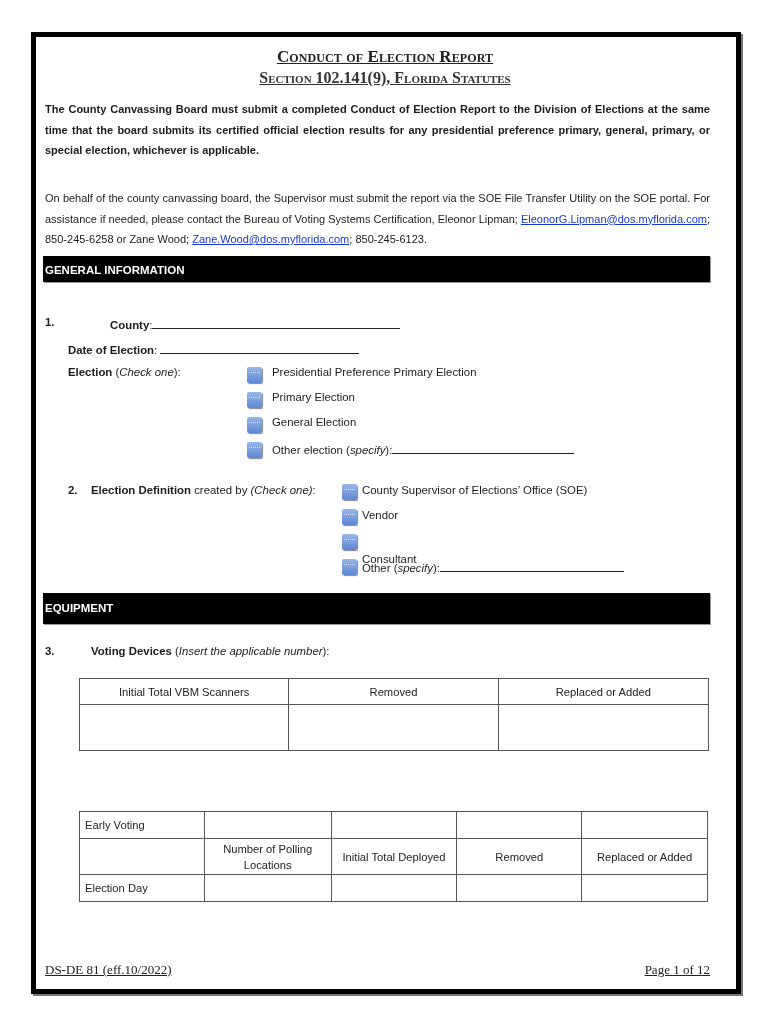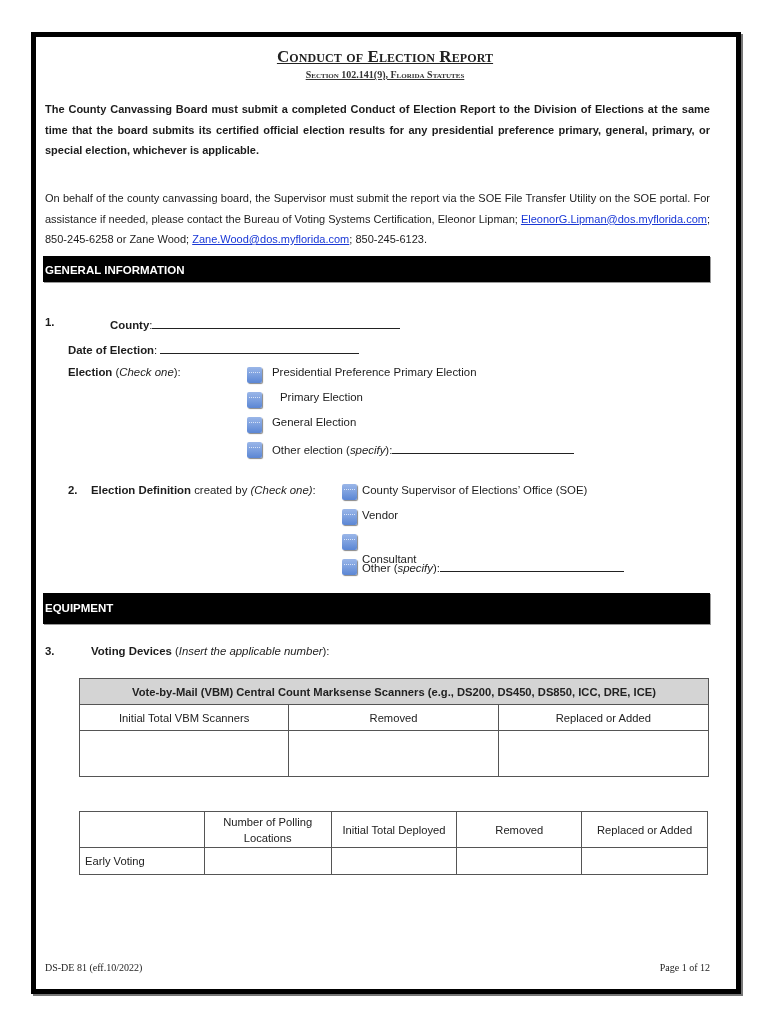--- a/index.html
+++ b/index.html
@@ -1,35 +1,35 @@
 <!DOCTYPE html>
 <html><head>
 <meta charset="utf-8">
 <style>
   html, body { margin: 0; padding: 0; background: #ffffff; }
   body { width: 770px; height: 1024px; position: relative; overflow: hidden; font-family: "Liberation Sans", sans-serif; color: #1a1a1a; }
   .frame { position: absolute; left: 31px; top: 32px; width: 700px; height: 952px; border: 5px solid #000; box-shadow: 2px 2px 0 #777; }
   .abs { position: absolute; }
   .title { left: 0; width: 770px; top: 47px; text-align: center; font-family: "Liberation Serif", serif; font-weight: bold; font-size: 17px; font-variant: small-caps; text-decoration: underline; letter-spacing: 0.1px; color: #222; }
-  .subtitle { left: 0; width: 770px; top: 69px; text-align: center; font-family: "Liberation Serif", serif; font-weight: bold; font-size: 10px; font-variant: small-caps; text-decoration: underline; color: #333; }
+  .subtitle { left: 0; width: 770px; top: 69px; text-align: center; font-family: "Liberation Serif", serif; font-weight: bold; font-size: 16px; font-variant: small-caps; text-decoration: underline; color: #333; }
   .para { left: 45px; width: 665px; font-size: 11px; line-height: 20.5px; text-align: justify; text-align-last: left; color: #1c1c1c; }
   .para.bold { font-weight: bold; top: 99px; }
   .para.normal { top: 188px; }
   .link { color: #1a38d6; text-decoration: underline; }
   .bar { left: 43px; width: 667px; height: 26px; background: #000; color: #fff; font-weight: bold; font-size: 11.5px; line-height: 28px; padding-left: 2px; box-sizing: border-box; box-shadow: 1px 1px 0 #999; }
   .lbl { font-size: 11.4px; color: #1c1c1c; white-space: nowrap; }
   .b { font-weight: bold; }
   .i { font-style: italic; }
   .uline { display: inline-block; border-bottom: 1px solid #222; height: 12px; vertical-align: baseline; }
   .cb { position: absolute; width: 15px; height: 16px; border-radius: 2px; background: linear-gradient(#9ab6e8 0%, #7fa2e0 45%, #5b86d4 100%); box-shadow: 1px 1px 1px #888; }
   .cb::after { content: ""; position: absolute; left: 2px; right: 2px; top: 5px; border-top: 1px dotted #d8e3f7; }
   table { position: absolute; border-collapse: collapse; font-size: 11.2px; color: #222; }
   td { border: 1px solid #555; padding: 0; text-align: center; }
   .thgray { background: #d4d4d4; font-weight: bold; }
-  .footer { font-family: "Liberation Serif", serif; font-size: 10px; color: #222; }
+  .footer { font-family: "Liberation Serif", serif; font-size: 13px; color: #222; text-decoration: underline; }
 </style>
 </head>
 <body>
 
 <div class="frame"></div>
 
 <div class="abs title">Conduct of Election Report</div>
 <div class="abs subtitle">Section 102.141(9), Florida Statutes</div>
 
 <div class="abs para bold">The County Canvassing Board must submit a completed Conduct of Election Report to the Division of Elections at the same time that the board submits its certified official election results for any presidential preference primary, general, primary, or special election, whichever is applicable.</div>
@@ -47,21 +47,21 @@
 <div class="abs lbl" style="left:68px; top:341px;">
   <span class="b">Date of Election</span><span>: </span><span class="uline" style="width:199px;"></span>
 </div>
 <div class="abs lbl" style="left:68px; top:366px;">
   <span class="b">Election</span><span> (</span><span class="i">Check one</span><span>):</span>
 </div>
 
 <span class="cb" style="left:247px; top:367px;"></span>
 <div class="abs lbl" style="left:272px; top:366px;">Presidential Preference Primary Election</div>
 <span class="cb" style="left:247px; top:392px;"></span>
-<div class="abs lbl" style="left:280px; top:391px;">Primary Election</div>
+<div class="abs lbl" style="left:272px; top:391px;">Primary Election</div>
 <span class="cb" style="left:247px; top:417px;"></span>
 <div class="abs lbl" style="left:272px; top:416px;">General Election</div>
 <span class="cb" style="left:247px; top:442px;"></span>
 <div class="abs lbl" style="left:272px; top:441px;">
   <span>Other election</span> (<span class="i">specify</span>):<span class="uline" style="width:182px;"></span>
 </div>
 
 <div class="abs lbl b" style="left:68px; top:484px;">2.</div>
 <div class="abs lbl" style="left:91px; top:484px;">
   <span class="b">Election Definition</span><span> created by </span><span class="i">(Check one)</span><span>:</span>
@@ -79,47 +79,51 @@
 
 <div class="abs bar" style="top:593px; height:31px; line-height:31px;">EQUIPMENT</div>
 
 <div class="abs lbl b" style="left:45px; top:645px;">3.</div>
 <div class="abs lbl" style="left:91px; top:645px;">
   <span class="b">Voting Devices</span><span> (</span><span class="i">Insert the applicable number</span><span>):</span>
 </div>
 
 <table style="left:79px; top:678px; width:630px;">
   <tbody>
-      <tr style="height:26px;">
-    <td colspan="3" class="thgray">Vote-by-Mail (VBM) Central Count Marksense Scanners (e.g., DS200, DS450, DS850, ICC, DRE, ICE)</td>
-  </tr>
   <tr style="height:26px;">
     <td style="width:209px;margin-top:25px;">Initial Total VBM Scanners</td>
     <td style="width:209px;">Removed</td>
     <td style="width:210px;">Replaced or Added</td>
   </tr>
   <tr style="height:46px;">
     <td></td>
     <td></td>
     <td></td>
   </tr>
 </tbody>
   </table>
 
 <table style="left:79px; top:811px; width:629px;">
   <tbody>
+  <tr style="height:27px;">
+    <td style="text-align:left; padding-left:5px;">Early Voting</td>
+    <td></td>
+    <td></td>
+    <td></td>
+    <td></td>
+  </tr>
   <tr style="height:36px; line-height:16px;">
     <td style="width:124px;"></td>
     <td style="width:126px;">Number of Polling Locations</td>
     <td style="width:125px;">Initial Total Deployed</td>
     <td style="width:124px;">Removed</td>
     <td style="width:125px;">Replaced or Added</td>
   </tr>
   <tr style="height:27px;">
-    <td style="text-align:left; padding-left:5px;">Early Voting</td>
+    <td style="text-align:left; padding-left:5px;">Election Day</td>
     <td></td>
     <td></td>
     <td></td>
     <td></td>
   </tr>
 </tbody>
   </table>
 
 <div class="abs footer" style="left:45px; top:962px;">DS-DE 81 (eff.10/2022)</div>
 <div class="abs footer" style="left:600px; width:110px; text-align:right; top:962px;">Page 1 of 12</div>

